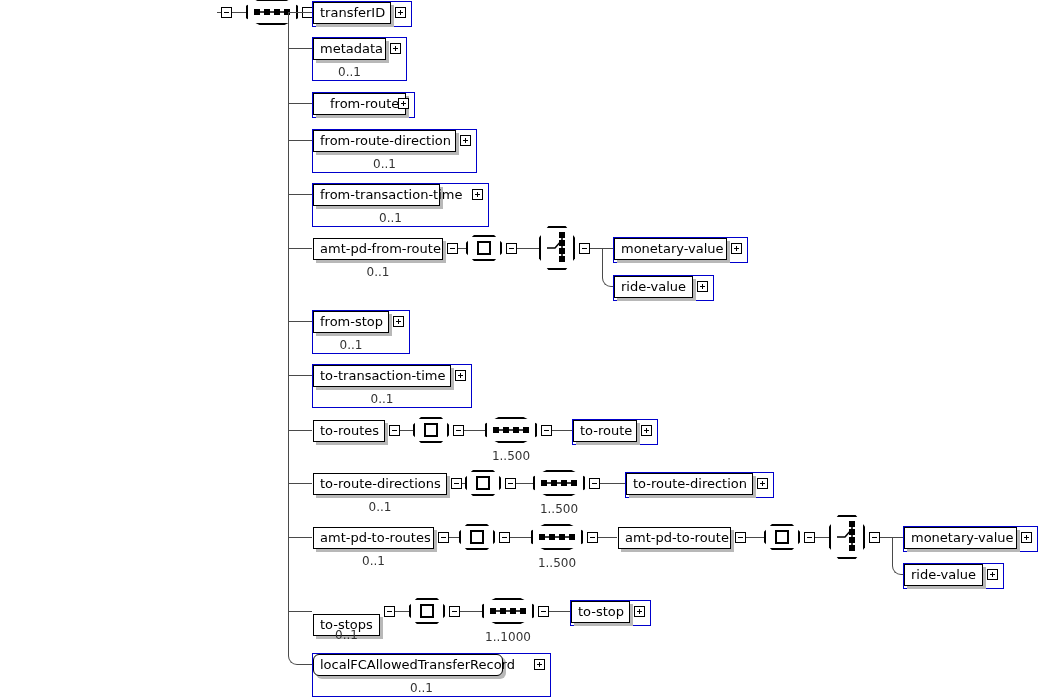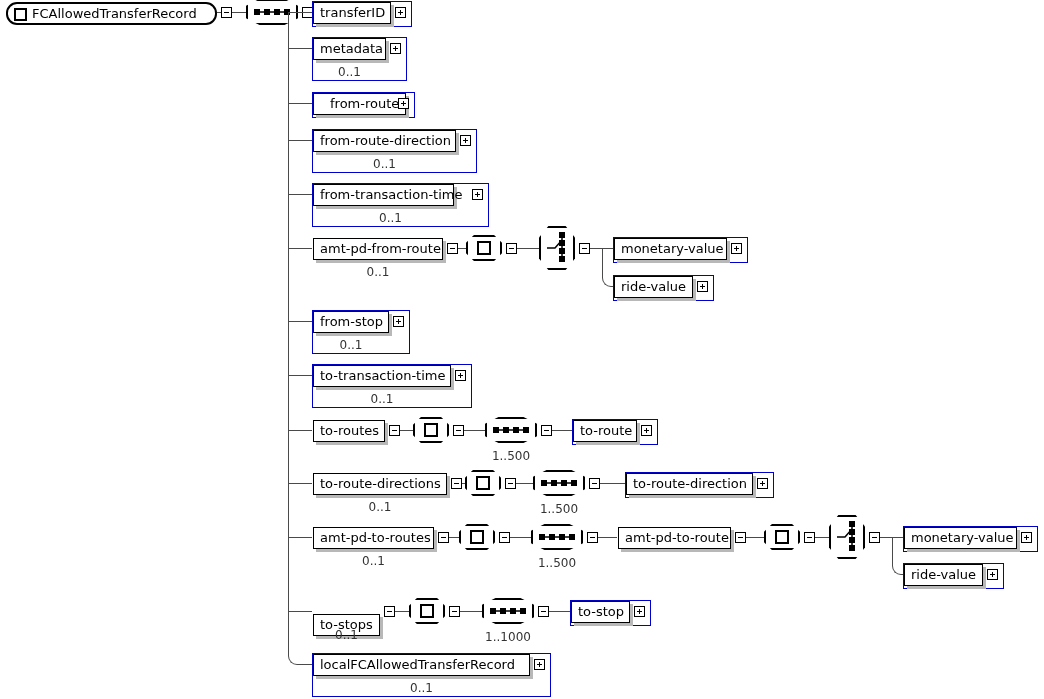--- a/index.html
+++ b/index.html
@@ -105,26 +105,20 @@
   }
   .rounded-corner{
     position:absolute;border-left:1px solid #4a4a4a;border-bottom:1px solid #4a4a4a;
     border-bottom-left-radius:9px;
   }
 </style>
 </head>
 <body>
 
 <div id="canvas">
-    <div class="root" style="left: 6px; top: 1.5px; width: 211px; height: 23px;">
-      <div class="shadow"></div>
-      <div class="body"></div>
-      <div class="sq"></div>
-      <div class="lbl">FCAllowedTransferRecord</div>
-    </div>
     <div class="toggle" style="left: 221px; top: 7px;"></div>
     <div class="hline" style="left: 217px; top: 12px; width: 4px;"></div>
     <div class="hline" style="left: 232px; top: 12px; width: 14px;"></div>
     <div class="comp" style="left: 246px; top: -1px; width: 52px; height: 26px;">
       <div class="shadow"></div>
       <div class="oct"></div>
       <svg width="52" height="26">
         <line x1="10" y1="13" x2="42" y2="13" stroke="#000" stroke-width="1.5"></line>
         <rect x="8" y="10" width="6" height="6" fill="#000"></rect>
         <rect x="18" y="10" width="6" height="6" fill="#000"></rect>
@@ -159,21 +153,21 @@
     <div class="hline" style="left: 288px; top: 140px; width: 24px;"></div>
     <div class="node" style="left: 312px; top: 129px; width: 165px; height: 44px;">
       <div class="outer" style="width: 165px; height: 44px;"></div>
       <div class="plate" style="left: 1px; top: 1px; width: 143px;">from-route-direction</div>
       <div class="card" style="left: 0px; top: 28px; width: 145px;">0..1</div>
     </div>
     <div class="toggle plus" style="left: 460px; top: 135px;"></div>
     <div class="hline" style="left: 288px; top: 194px; width: 24px;"></div>
     <div class="node" style="left: 312px; top: 183px; width: 177px; height: 44px;">
       <div class="outer" style="width: 177px; height: 44px;"></div>
-      <div class="plate" style="left: 1px; top: 1px; width: 141px;">from-transaction-time</div>
+      <div class="plate" style="left: 1px; top: 1px; width: 127px;">from-transaction-time</div>
       <div class="card" style="left: 0px; top: 28px; width: 157px;">0..1</div>
     </div>
     <div class="toggle plus" style="left: 472px; top: 189px;"></div>
     <div class="hline" style="left: 288px; top: 248px; width: 24px;"></div>
     <div class="node" style="left: 312px; top: 237px; width: 152px; height: 44px;">
       <div class="plate" style="left: 1px; top: 1px; width: 130px; text-align: right;">amt-pd-from-route</div>
       <div class="card" style="left: 0px; top: 28px; width: 132px;">0..1</div>
     </div>
     <div class="toggle" style="left: 447px; top: 243px;"></div>
     <div class="hline" style="left: 288px; top: 321px; width: 24px;"></div>
@@ -208,21 +202,21 @@
     </div>
     <div class="toggle" style="left: 438px; top: 532px;"></div>
     <div class="hline" style="left: 288px; top: 611px; width: 24px;"></div>
     <div class="node" style="left: 312px; top: 600px; width: 89px; height: 44px;">
       <div class="plate" style="left: 1px; top: 14px; width: 67px;">to-stops</div>
       <div class="card" style="left: 0px; top: 28px; width: 69px;">0..1</div>
     </div>
     <div class="toggle" style="left: 384px; top: 606px;"></div>
     <div class="node" style="left: 312px; top: 653px; width: 239px; height: 44px;">
       <div class="outer" style="width: 239px; height: 44px;"></div>
-      <div class="plate" style="left: 1px; top: 1px; width: 217px;">localFCAllowedTransferRecord</div>
+      <div class="plate" style="left: 1px; top: 1px; width: 190px; border-radius: 6px;">localFCAllowedTransferRecord</div>
       <div class="card" style="left: 0px; top: 28px; width: 219px;">0..1</div>
     </div>
     <div class="toggle plus" style="left: 534px; top: 659px;"></div>
     <div class="hline" style="left: 458px; top: 248px; width: 8px;"></div>
     <div class="typeref" style="left: 466px; top: 235px; width: 36px; height: 26px;">
       <div class="shadow"></div>
       <div class="oct"></div>
       <div class="sq" style="left: 11px; top: 6px; width: 14px; height: 14px;"></div>
     </div>
     <div class="toggle" style="left: 506px; top: 243px;"></div>

